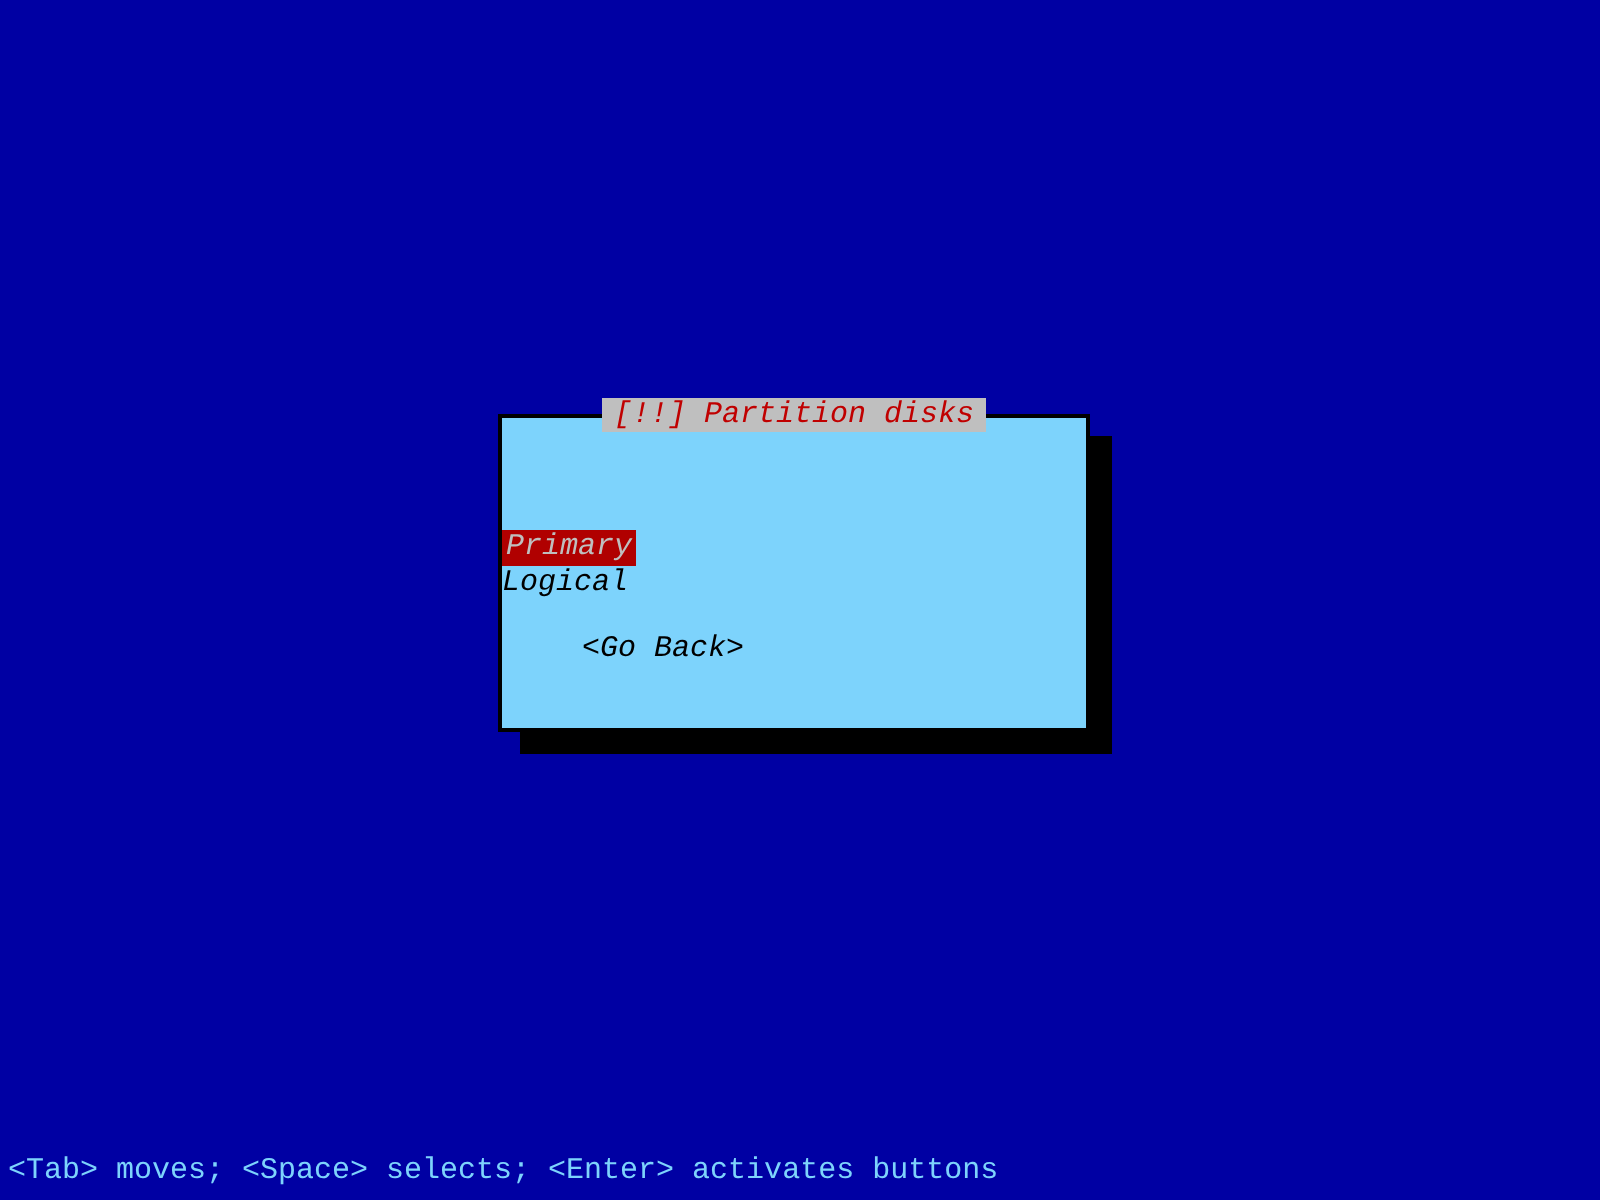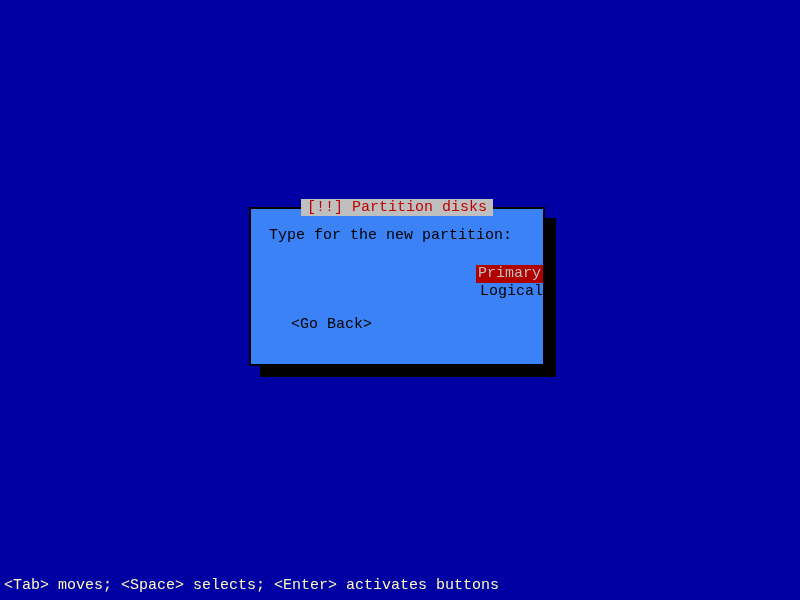--- a/index.html
+++ b/index.html
@@ -19,22 +19,23 @@
       width: 296px;
       height: 159px;
       background: #000;
     }
     .dialog {
       position: absolute;
       left: 249px;
       top: 207px;
       width: 296px;
       height: 159px;
-      background: #3b82f6;
+      background: #7dd3fc;
       border: 2px solid #000;
+      font-style: italic;
     }
     .dialog-title {
       position: absolute;
       top: -10px;
       left: 0;
       right: 0;
       text-align: center;
       color: #c00000;
     }
     .dialog-title-inner {
@@ -45,21 +46,21 @@
       position: absolute;
       top: 18px;
       left: 18px;
       color: #000;
     }
     .options {
       position: absolute;
       top: 56px;
       left: 0;
       right: 0;
-      text-align: right;
+      text-align: left;
     }
     .option {
       display: inline-block;
       color: #000;
       line-height: 18px;
     }
     .option.selected {
       background: #b00000;
       color: #bfbfbf;
       padding: 0 2px;
@@ -67,33 +68,32 @@
     .go-back {
       position: absolute;
       top: 107px;
       left: 40px;
       color: #000;
     }
     .statusbar {
       position: absolute;
       bottom: 6px;
       left: 4px;
-      color: #fef9c3;
+      color: #7dd3fc;
     }
   </style>
 </head>
 <body>
 
 <div class="dialog-shadow"></div>
 
 <div class="dialog">
   <div class="dialog-title">
     <span class="dialog-title-inner">[!!] Partition disks</span>
   </div>
-  <div class="prompt">Type for the new partition:</div>
   <div class="options">
     <span class="option selected">Primary</span><br>
     <span class="option">Logical</span>
   </div>
   <div class="go-back">&lt;Go Back&gt;</div>
 </div>
 
 <div class="statusbar">&lt;Tab&gt; moves; &lt;Space&gt; selects; &lt;Enter&gt; activates buttons</div>
 
 </body></html>

